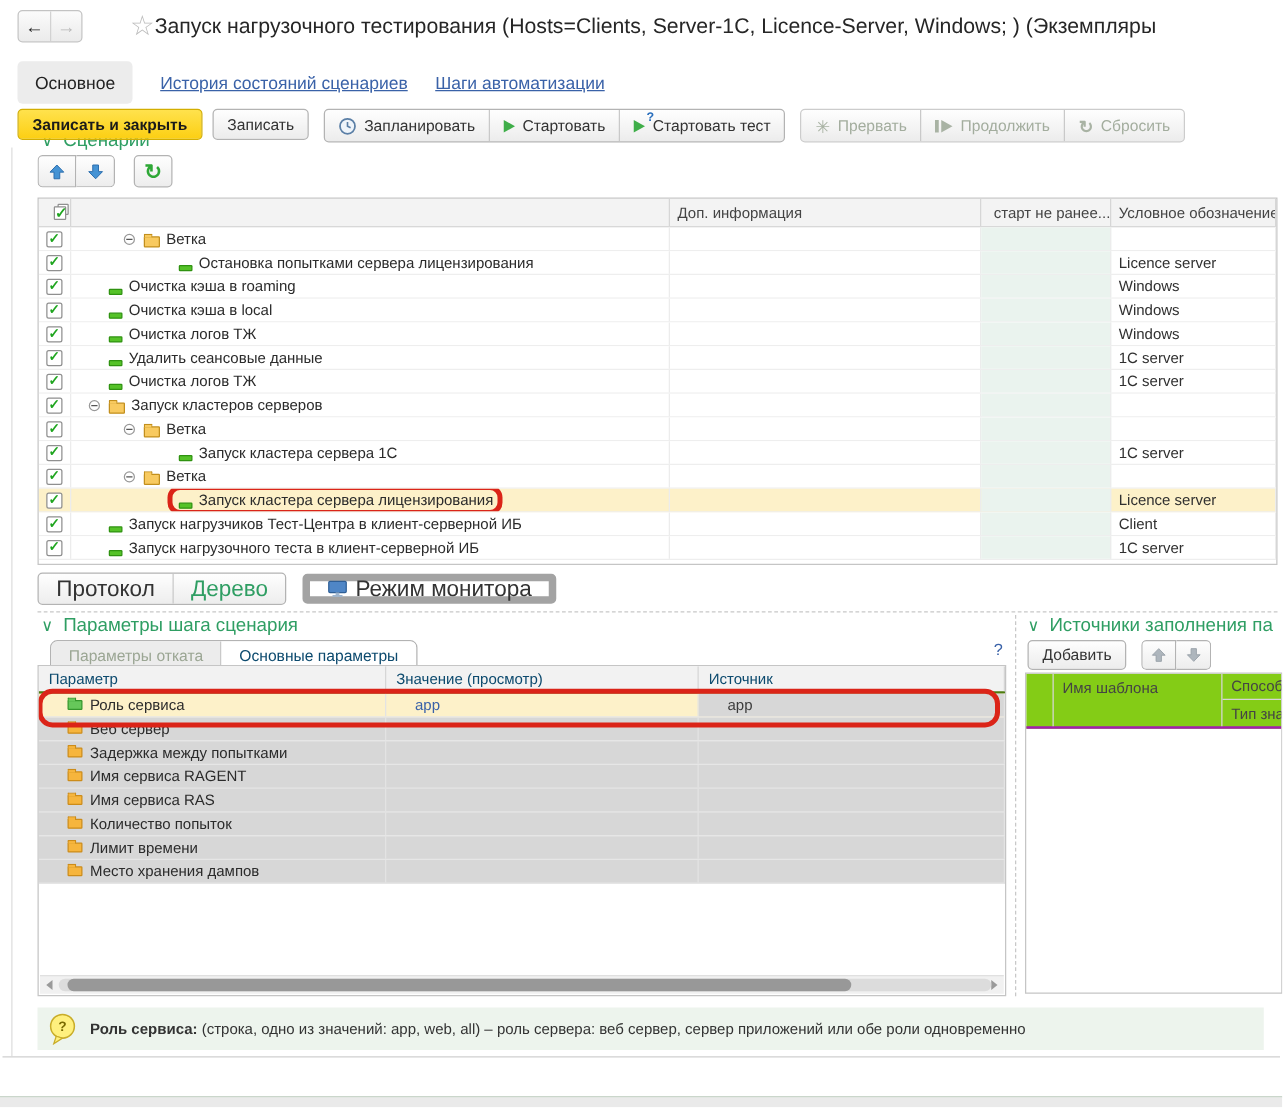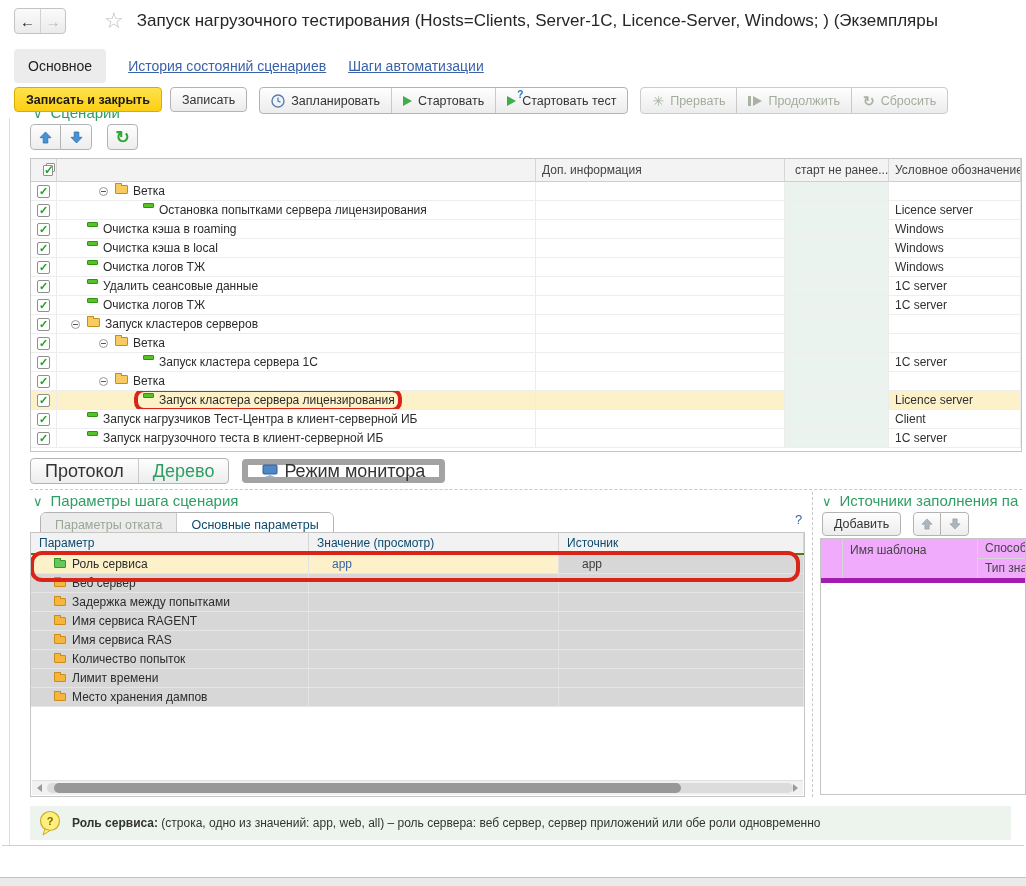--- a/index.html
+++ b/index.html
@@ -4,21 +4,21 @@
 <style>
 *{box-sizing:border-box;margin:0;padding:0}
 body{margin:0;background:#fff;font-family:"Liberation Sans",sans-serif}
 .screen{position:relative;width:1026px;height:886px;background:#fff;overflow:hidden;color:#333;font-size:12px}
 
 .nav-row{position:absolute;top:8px;left:14px;display:flex;align-items:center}
 .navbtns{display:flex;border:1px solid #c3c3c3;border-radius:4px;overflow:hidden;background:linear-gradient(#fbfbfb,#ebebeb)}
 .navbtn{width:25px;height:24px;display:flex;align-items:center;justify-content:center;font-size:15px;color:#222}
 .navbtn.fwd{border-left:1px solid #d2d2d2;color:#b8b8b8}
 .star{margin-left:38px;font-size:22px;color:#bcbcbc;line-height:1}
-.title{margin-left:13px;font-size:17px;color:#262626;white-space:nowrap;width:886px;overflow:hidden}
+.title{font-size:17px;color:#262626;white-space:nowrap;width:886px;overflow:hidden}
 
 .tabs-row{position:absolute;top:47px;left:14px;display:flex;align-items:center;height:37px}
 .tab-active{background:#ececec;border-radius:4px;padding:9px 14px;font-size:14px;color:#222}
 .tab-link{margin-left:22px;font-size:14px;color:#3a62a8;text-decoration:underline;cursor:pointer}
 
 .cmdbar{position:absolute;top:87px;left:14px;display:flex;align-items:flex-start;z-index:5}
 .btn{display:inline-flex;align-items:center;gap:6px;height:25px;padding:0 11px;background:linear-gradient(#fefefe,#ececec);border:1px solid #b3b3b3;border-radius:4px;font-size:12.5px;color:#333;white-space:nowrap;cursor:pointer}
 .btn-yellow{background:linear-gradient(#ffe24d,#fccf13);border:1px solid #d3ae00;font-weight:bold;color:#1a1a1a}
 .btn-group{display:inline-flex;border:1px solid #b3b3b3;border-radius:4px;overflow:hidden;background:linear-gradient(#fefefe,#ececec)}
 .btn-group .btn{border:none;border-left:1px solid #c9c9c9;border-radius:0;background:transparent}
@@ -52,21 +52,21 @@
 .tree-row .cell{height:100%;display:flex;align-items:center;border-right:1px solid #ececec;overflow:hidden;white-space:nowrap}
 .tree-row .c3{background:#eaf3ee}
 .tree-row .c4{padding-left:6px;color:#303030}
 .tree-row.selected{background:#fdf1c9}
 .cb{width:13px;height:13px;margin-left:6px;background:#fff;border:1px solid #8f8f8f;border-radius:2px;display:flex;align-items:center;justify-content:center;font-size:11px;font-weight:bold;color:#1fa51f;line-height:1}
 .indent{flex:none}
 .level1 .indent{width:14px}.level2 .indent{width:42px}.level3 .indent{width:70px}
 .expander{flex:none;width:9px;height:9px;border:1px solid #999;border-radius:50%;position:relative;margin-right:5px;background:#fff}
 .expander::after{content:"";position:absolute;left:1px;right:1px;top:3px;height:1px;background:#555}
 .type-step .expander{visibility:hidden}
-.row-label-wrap{display:inline-flex;align-items:flex-start;position:relative;padding:0 2px}
+.row-label-wrap{display:inline-flex;align-items:flex-end;position:relative;padding:0 2px}
 .node-icon{flex:none;margin-right:5px;position:relative}
 .type-folder .node-icon{width:13px;height:9px;background:#f8ca60;border:1px solid #c28f1d;border-radius:1px;margin-top:1px}
 .type-folder .node-icon::before{content:"";position:absolute;top:-3px;left:-1px;width:5px;height:2px;background:#f8ca60;border:1px solid #c28f1d;border-bottom:none;border-radius:1px 1px 0 0}
 .type-step .node-icon{width:11px;height:5px;background:#55c228;border:1px solid #2f9210;border-radius:1px}
 .lbl{font-size:12px;color:#2b2b2b;white-space:nowrap}
 .tree-row.annotated .row-label-wrap::after{content:"";position:absolute;left:-7px;right:-5px;top:-5px;bottom:-5px;border:4px solid #db2418;border-radius:10px;pointer-events:none;z-index:3}
 
 .view-btns{position:absolute;top:458px;left:30px;display:flex;align-items:center}
 .vgroup{display:inline-flex;border:1px solid #b3b3b3;border-radius:4px;overflow:hidden;background:linear-gradient(#fefefe,#ededed)}
 .vbtn{padding:0 14px;height:24px;display:flex;align-items:center;font-size:18px;color:#333;cursor:pointer}
@@ -102,21 +102,21 @@
 .param-scroll{position:absolute;left:1px;right:1px;bottom:1px;height:15px;background:#f1f1f1;border-top:1px solid #e0e0e0;display:flex;align-items:center}
 .sb-arrow{width:0;height:0;border-top:4px solid transparent;border-bottom:4px solid transparent;margin:0 5px}
 .sb-left{border-right:5px solid #9a9a9a}
 .sb-right{border-left:5px solid #9a9a9a;margin-left:auto}
 .sb-track{flex:1;height:10px;background:#dcdcdc;border-radius:5px;position:relative}
 .sb-thumb{position:absolute;left:1%;width:84%;top:0;height:10px;background:#989898;border-radius:5px}
 
 .sources-label{top:492px;left:822px}
 .src-btns{position:absolute;top:512px;left:822px;display:flex;align-items:center}
 .src-table{position:absolute;top:538px;left:820px;width:206px;height:257px;border:1px solid #c5c5c5;background:#fff;overflow:hidden}
-.src-head{display:flex;height:44px;background:#f0abfc;border-bottom:5px solid #a21caf}
+.src-head{display:flex;height:44px;background:#84cc16;border-bottom:2px solid #a21caf}
 .sc0{width:22px;flex:none;border-right:1px solid #d6d6d6}
 .sc1{width:135px;flex:none;border-right:1px solid #d6d6d6;padding:4px 0 0 7px;font-size:12px;color:#444}
 .sc2{flex:1;display:flex;flex-direction:column}
 .sc2 div{height:22px;display:flex;align-items:center;padding-left:7px;font-size:12px;color:#444;white-space:nowrap}
 .sc2 div:first-child{border-bottom:1px solid #d6d6d6}
 .arrow-svg{display:block}
 
 .hint{position:absolute;top:806px;left:30px;width:981px;height:34px;background:#edf4ed;display:flex;align-items:center;padding-left:8px}
 .hint-text{margin-left:10px;font-size:12px;color:#333;white-space:nowrap}
 .hint-term{font-weight:bold}

